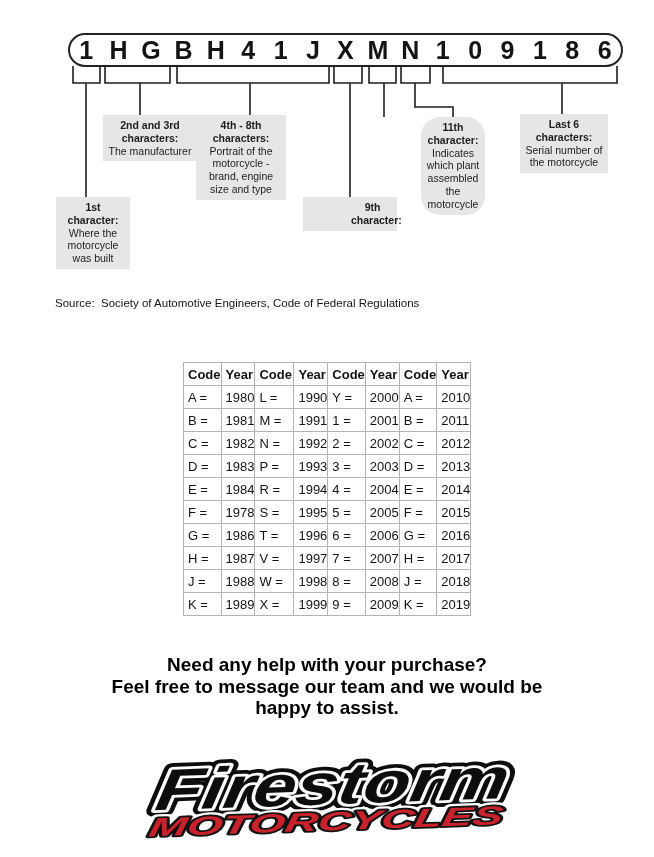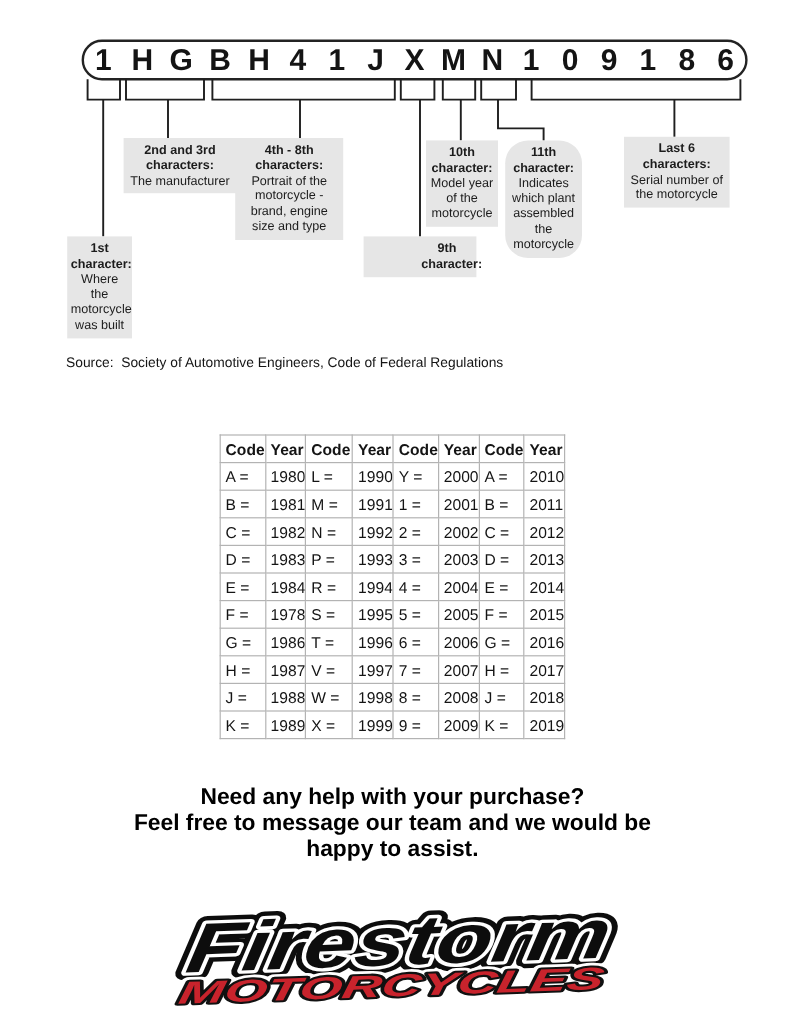--- a/index.html
+++ b/index.html
@@ -88,38 +88,34 @@
     <path d="M443,66 V83 H617 V66"></path>
     <path d="M86,83 V197"></path>
     <path d="M140,83 V115"></path>
     <path d="M250,83 V115"></path>
     <path d="M350,83 V197"></path>
     <path d="M384,83 V117"></path>
     <path d="M415,83 V107 H453 V117"></path>
     <path d="M562,83 V114"></path>
   </svg>
 
-  <div class="label-box" style="left:56px;  top:197px; width:54px;">
+  <div class="label-box" style="left:56px;  top:197px; width:74px;">
     <span class="lb-head">1st character:</span>
     <span class="lb-body">Where the motorcycle was built</span>
   </div>
   <div class="label-box" style="left:103px; top:115px; width:94px;">
     <span class="lb-head">2nd and 3rd characters:</span>
     <span class="lb-body">The manufacturer</span>
   </div>
   <div class="label-box" style="left:196px; top:115px; width:90px;">
     <span class="lb-head">4th - 8th characters:</span>
     <span class="lb-body">Portrait of the motorcycle - brand, engine size and type</span>
   </div>
   <div class="label-box" style="left:303px; top:197px; width:94px;padding-left:48px;">
     <span class="lb-head">9th character:</span>
-  </div>
-  <div class="label-box" style="left:355px; top:117px; width:60px;">
-    <span class="lb-head">10th character:</span>
-    <span class="lb-body">Model year of the motorcycle</span>
   </div>
   <div class="label-box" style="left:421px; top:117px; width:64px;border-radius:19px;">
     <span class="lb-head">11th character:</span>
     <span class="lb-body">Indicates which plant assembled the motorcycle</span>
   </div>
   <div class="label-box" style="left:520px; top:114px; width:88px;">
     <span class="lb-head">Last 6 characters:</span>
     <span class="lb-body">Serial number of the motorcycle</span>
   </div>
 

